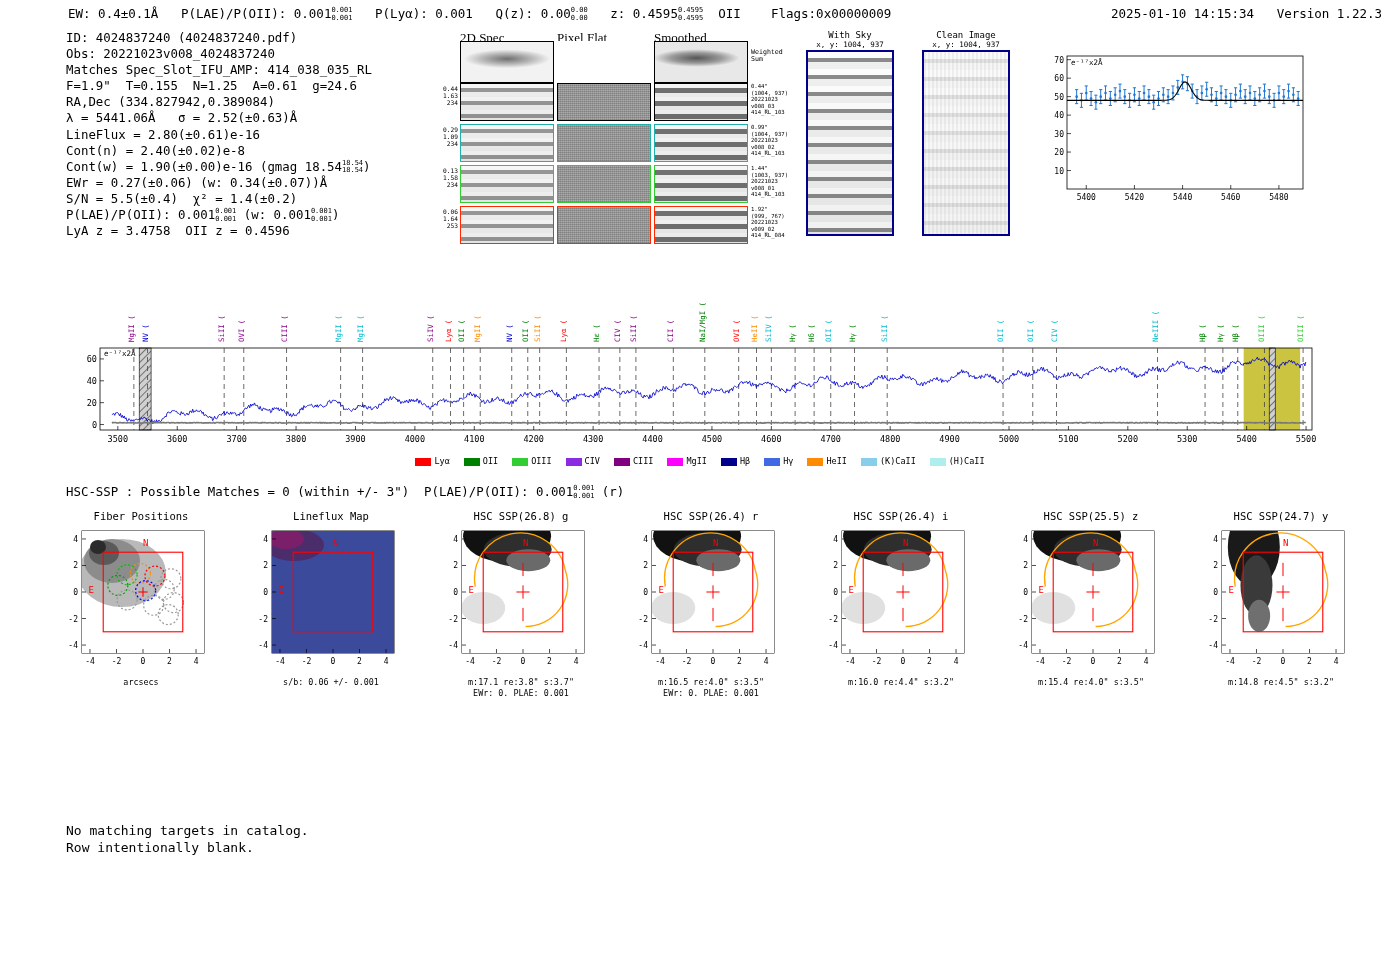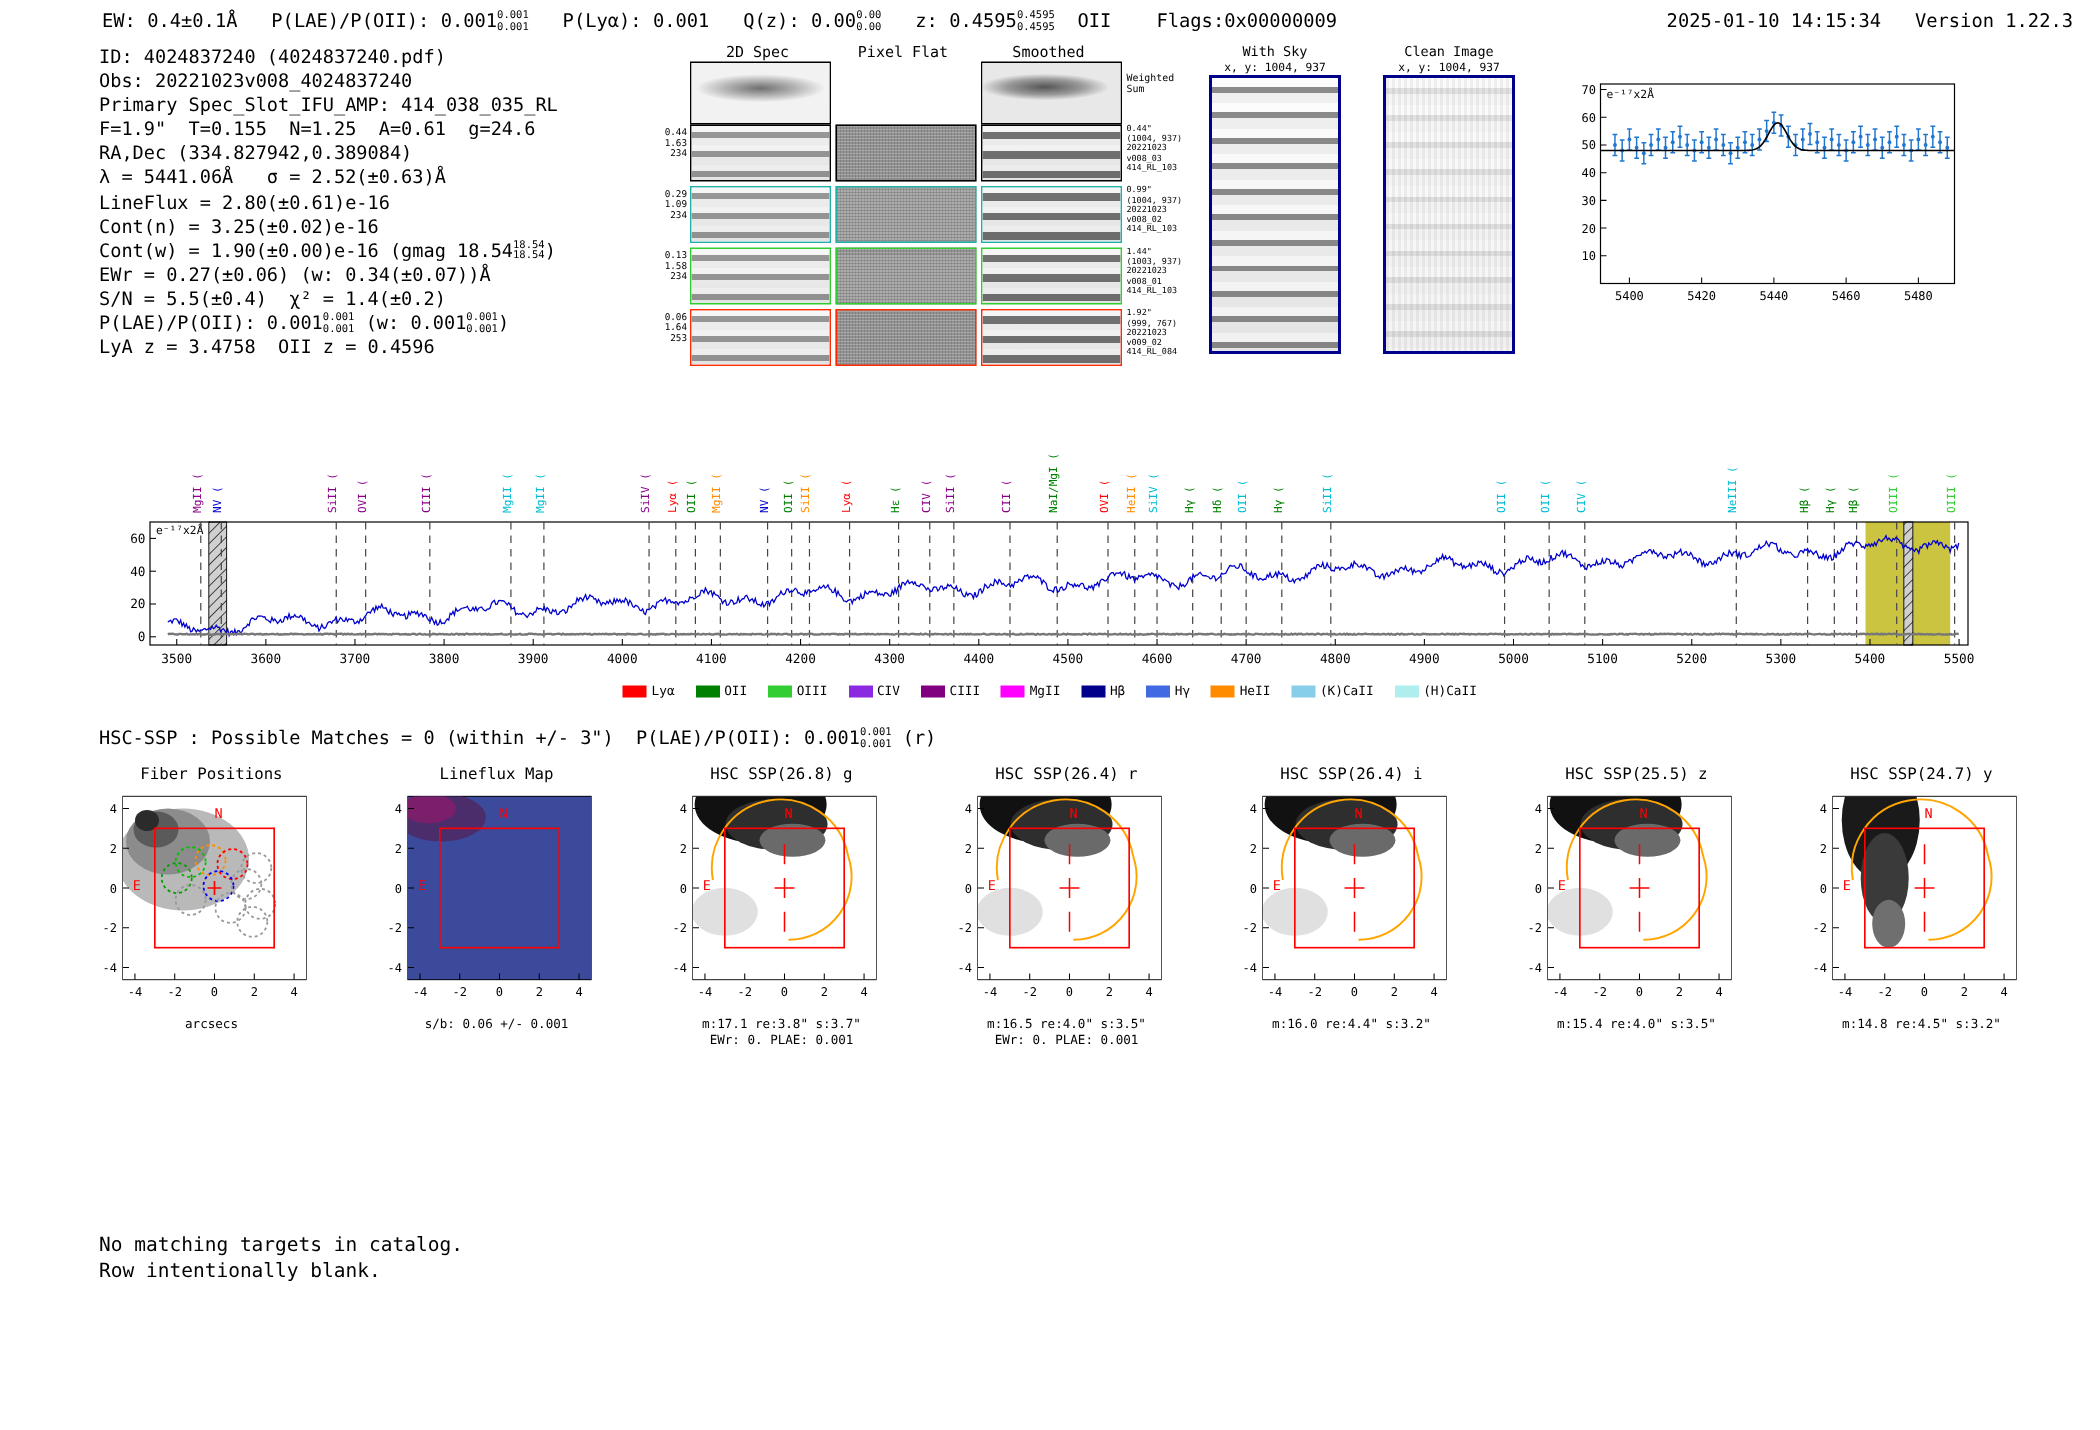--- a/index.html
+++ b/index.html
@@ -9,21 +9,21 @@
 
   
   #topline{top:6px;left:68px;font-size:12.5px;white-space:nowrap;letter-spacing:0px;}
   #datestamp{top:6px;right:18px;font-size:12.5px;white-space:nowrap;}
 
   
   #infoblock{top:30px;left:66px;font-size:12.4px;line-height:16.1px;white-space:pre;}
 
   
   #specwrap{top:30px;left:460px;}
-  .panelhdr{font-size:10px;text-align:center;color:#000;}
+  .panelhdr{font-size:13px;color:#000;font-family:Liberation Serif, serif;}
   .noise{background-image:repeating-linear-gradient(0deg,rgba(0,0,0,.10) 0 1px,rgba(255,255,255,.10) 1px 2px),repeating-linear-gradient(90deg,rgba(0,0,0,.08) 0 1px,rgba(255,255,255,.08) 1px 2px);background-color:#9a9a9a;}
   .bandrow{position:relative;margin-bottom:2px;}
   .lbl-left{font-size:6.2px;line-height:7.2px;text-align:right;}
   .lbl-right{font-size:5.6px;line-height:6.6px;text-align:left;color:#000;}
 
   
   .skybox{border:2px solid #00008b;}
   .skyhdr{font-size:9px;text-align:center;}
   .skysub{font-size:7.5px;text-align:center;}
 
@@ -61,26 +61,26 @@
   <span>OII</span>&nbsp;&nbsp;&nbsp;
   <span>Flags:0x00000009</span>
 </div>
 <div class="abs" id="datestamp">
   <span>2025-01-10 14:15:34</span>&nbsp;&nbsp;
   <span>Version 1.22.3</span>
 </div>
 
 <div class="abs" id="infoblock"><span>ID: 4024837240 (4024837240.pdf)</span>
 <span>Obs: 20221023v008_4024837240</span>
-<span>Primary Spec_Slot_IFU_AMP: 414_038_035_RL</span>
+<span>Matches Spec_Slot_IFU_AMP: 414_038_035_RL</span>
 <span>F=1.9"  T=0.155  N=1.25  A=0.61  g=24.6</span>
 <span>RA,Dec (334.827942,0.389084)</span>
 <span>λ = 5441.06Å   σ = 2.52(±0.63)Å</span>
 <span>LineFlux = 2.80(±0.61)e-16</span>
-<span>Cont(n) = 3.25(±0.02)e-16</span>
+<span>Cont(n) = 2.40(±0.02)e-8</span>
 <span>Cont(w) = 1.90(±0.00)e-16 (gmag 18.54</span><span class="stack"><span>18.54</span><br><span>18.54</span></span><span>)</span>
 <span>EWr = 0.27(±0.06) (w: 0.34(±0.07))Å</span>
 <span>S/N = 5.5(±0.4)  χ² = 1.4(±0.2)</span>
 <span>P(LAE)/P(OII): 0.001</span><span class="stack"><span>0.001</span><br><span>0.001</span></span> <span>(w: 0.001</span><span class="stack"><span>0.001</span><br><span>0.001</span></span><span>)</span>
 <span>LyA z = 3.4758  OII z = 0.4596</span></div>
 
 <div class="abs" id="specwrap">
 
   <div style="position:relative;height:11px;width:300px;">
     <div class="panelhdr abs" style="left:0px;top:0;width:90px;">2D Spec</div>

